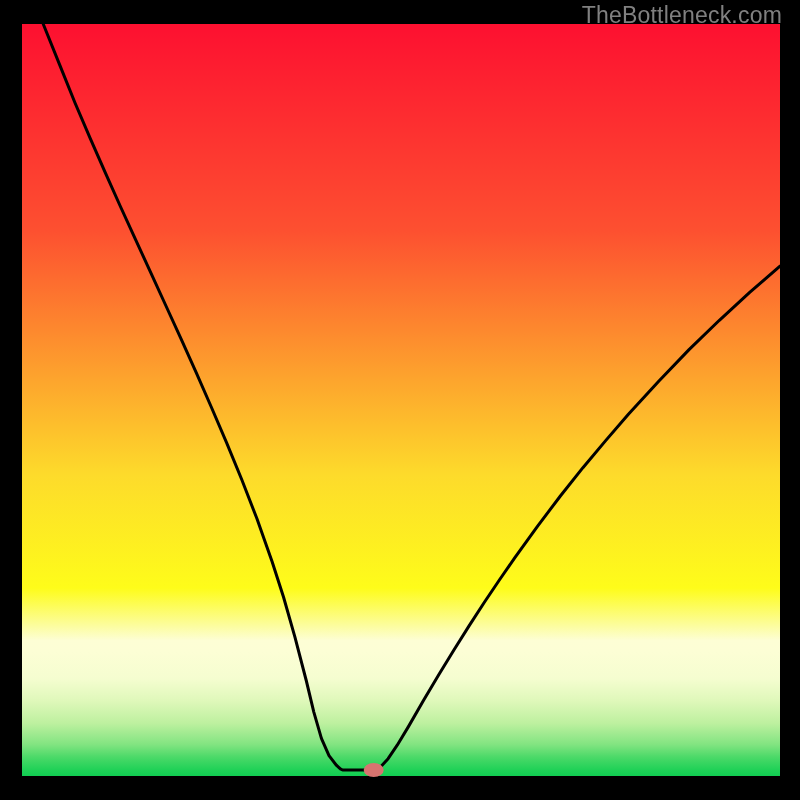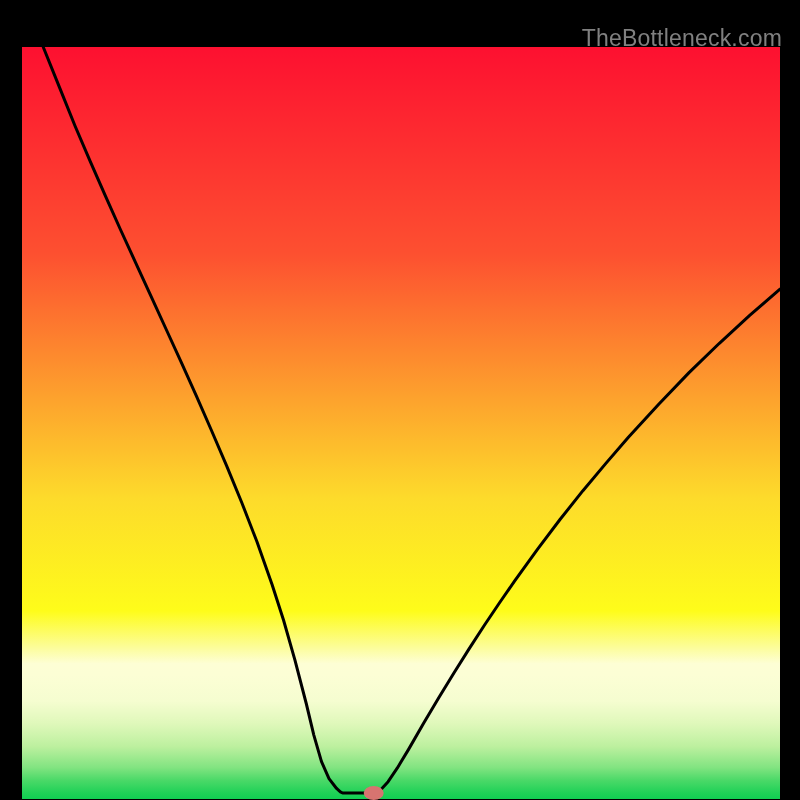--- a/index.html
+++ b/index.html
@@ -7,21 +7,20 @@
     padding: 0;
     width: 800px;
     height: 800px;
     background: #000000;
     overflow: hidden;
   }
   .stage {
     position: relative;
     width: 800px;
     height: 638px;
-    margin-top: 23px;
   }
   svg.chart {
     position: absolute;
     left: 0;
     top: 0;
   }
   .watermark {
     position: absolute;
     top: 2px;
     right: 18px;

